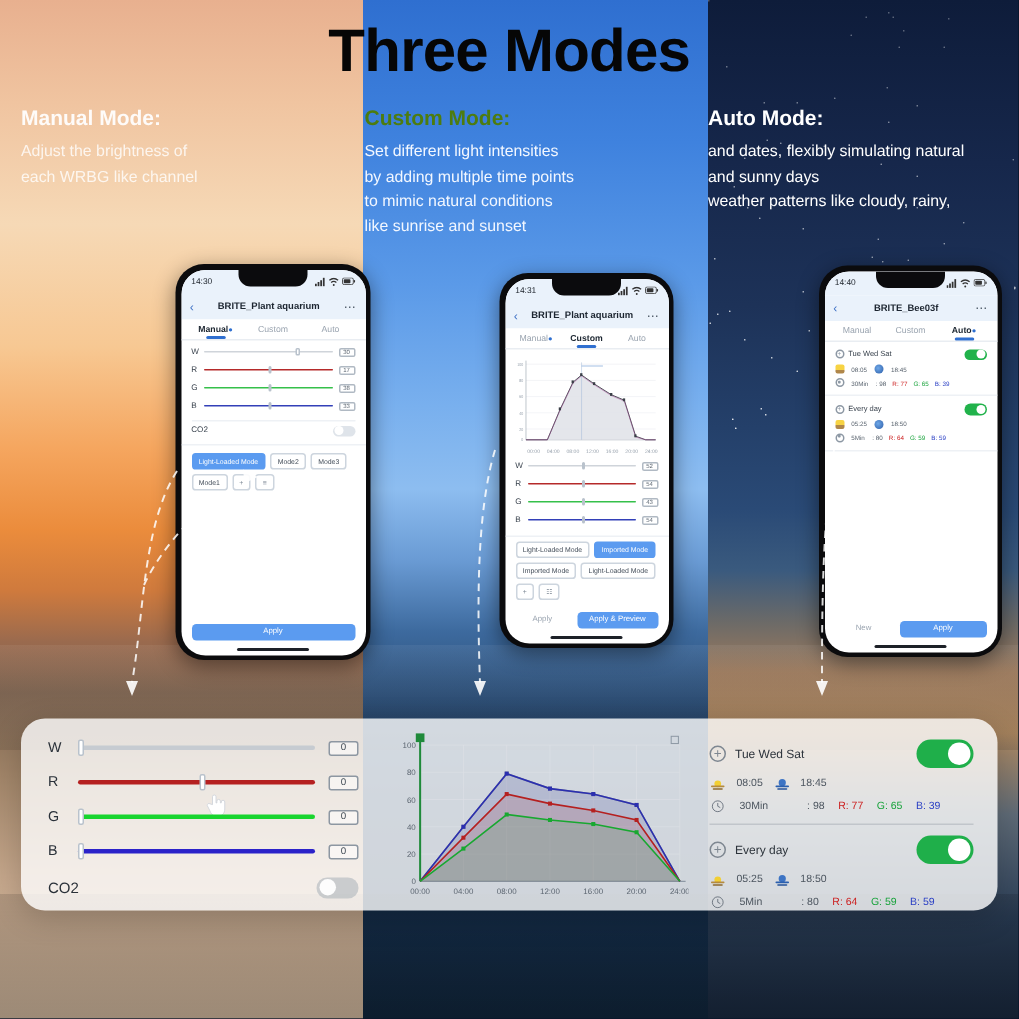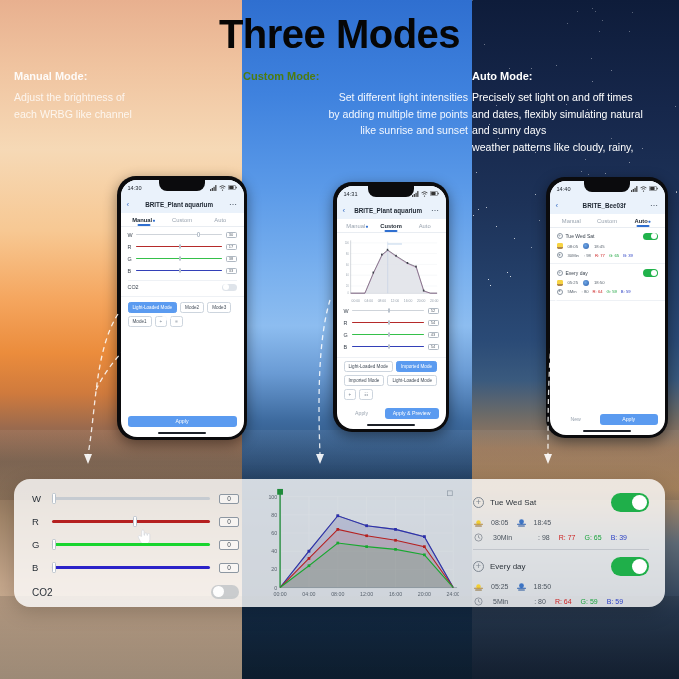--- a/index.html
+++ b/index.html
@@ -48,28 +48,28 @@
     position:absolute; left:0; right:0; top:596px; height:83px;
     background:linear-gradient(180deg, rgba(0,0,0,0.12), rgba(0,0,0,0.28));
   }
 
   
   .title {
     position:absolute; top:12px; left:0; width:679px; text-align:center;
     font-size:40px; font-weight:bold; color:#060606; letter-spacing:-0.5px;
   }
   .col { position:absolute; top:70px; }
-  .col-head { font-size:11px; font-weight:bold; margin-bottom:7px; }
+  .col-head { font-size:14px; font-weight:bold; margin-bottom:7px; }
   .col-line { font-size:10.6px; line-height:16.5px; }
   .c1 { left:14px; width:225px; }
   .c1 .col-head { color:rgba(255,255,255,0.93); }
   .c1 .col-line { color:rgba(255,255,255,0.80); }
   .c2 { left:243px; width:225px; }
   .c2 .col-head { color:#4d7c0f; }
-  .c2 .col-line { color:#f2f7ff;text-align:right; }
+  .c2 .col-line { color:#f2f7ff; }
   .c3 { left:472px; width:205px; }
   .c3 .col-head { color:#ffffff; }
   .c3 .col-line { color:#ffffff; }
 
   
   .phone {
     position:absolute; border-radius:19px; background:#0b0b0d;
     padding:3.5px; box-shadow:0 4px 14px rgba(0,0,0,0.45);
   }
   .phone-inner {
@@ -322,25 +322,25 @@
 
 <div class="col c1">
   <div class="col-head">Manual Mode:</div>
   <div class="col-line">Adjust the brightness of</div>
   <div class="col-line">each WRBG like channel</div>
 </div>
 <div class="col c2">
   <div class="col-head">Custom Mode:</div>
   <div class="col-line">Set different light intensities</div>
   <div class="col-line">by adding multiple time points</div>
+  <div class="col-line">to mimic natural conditions</div>
   <div class="col-line">like sunrise and sunset</div>
 </div>
 <div class="col c3">
   <div class="col-head">Auto Mode:</div>
-  <div class="col-line">Precisely set light on and off times</div>
   <div class="col-line">and dates, flexibly simulating natural</div>
   <div class="col-line">and sunny days</div>
   <div class="col-line">weather patterns like cloudy, rainy,</div>
 </div>
 
 <div class="phone" style="left:117px; top:176px; width:130px; height:264px;">
   <div class="phone-inner">
     <div class="notch"></div>
     <div class="statusbar">
       <span>14:30</span>

